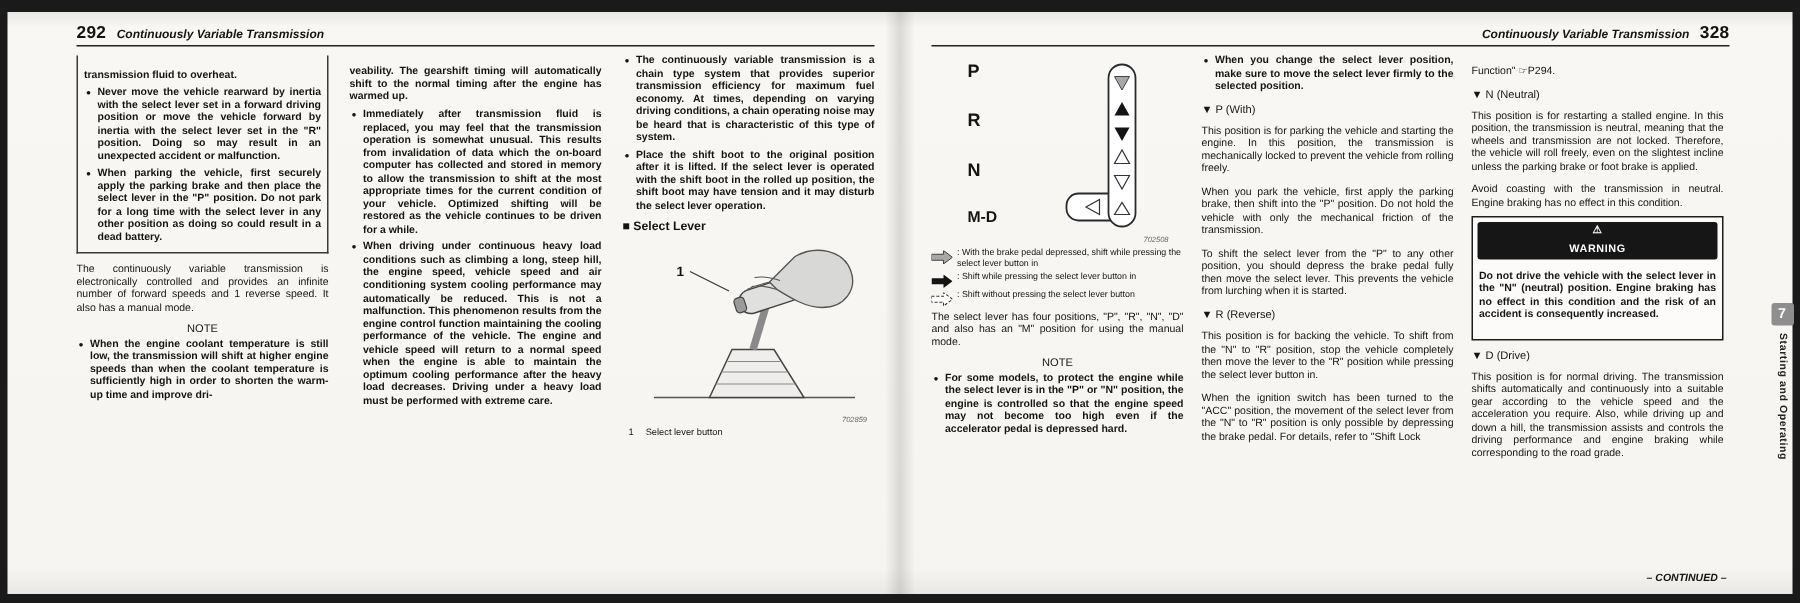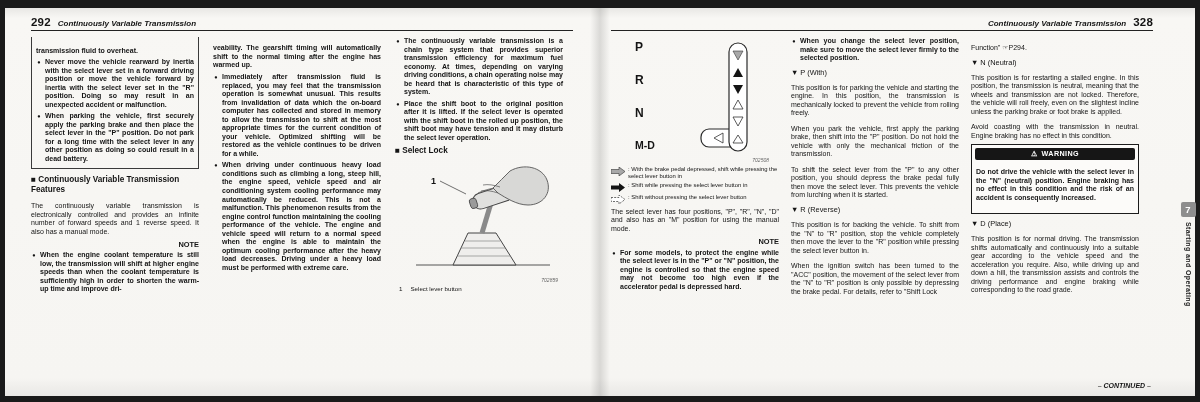--- a/index.html
+++ b/index.html
@@ -12,21 +12,21 @@
     position:absolute; top:8px; left:5px; width:1190px; height:388px;
     background:linear-gradient(180deg,#e8e7e4 0,#f8f7f4 10px,#f6f5f2 370px,#e9e8e5 388px);
     display:flex;
   }
   .spread::after {
     content:""; position:absolute; left:50%; top:0; bottom:0; width:20px;
     transform:translateX(-50%); pointer-events:none;
     background:linear-gradient(90deg, rgba(0,0,0,0), rgba(0,0,0,.12), rgba(0,0,0,0));
   }
   .page { width:595px; position:relative; }
-  .page.left  { padding:8px 18px 6px 26px; }
+  .page.left  { padding:8px 18px 6px 26px;margin-left:20px; }
   .page.right { padding:8px 42px 6px 20px; }
 
   .pghead { display:flex; align-items:baseline; gap:7px; border-bottom:1.1px solid #222; padding-bottom:2px; }
   .pghead.rt { justify-content:flex-end; }
   .pgnum   { font-size:11.5px; font-weight:bold; letter-spacing:.2px; }
   .pgtitle { font-size:8px; font-style:italic; font-weight:bold;text-align:center; }
 
   .cols { display:flex; margin-top:6px; }
   .page.left  .cols { gap:14px; }
   .page.right .cols { gap:12px; }
@@ -35,27 +35,27 @@
   .para { margin-bottom:3.5px; }
   .b { font-weight:bold; }
   .bullet { display:flex; gap:3px; margin-bottom:3px; }
   .bm { flex:0 0 6px; font-size:5.5px; line-height:8.5px; text-align:center; }
   .bullet p { flex:1; margin:0; }
 
   .caution-box { border:1px solid #3a3a3a; border-top:none; padding:3px 4px 2px; margin-bottom:6px; }
   .caution-box .cont { margin-bottom:2.5px; }
 
   .h2   { font-size:8.2px; font-weight:bold; line-height:1.2; margin:4px 0 3px; text-align:left; }
-  .note { font-size:7.4px; font-weight:bold; margin:3px 0 2.5px; text-align:right; }
+  .note { font-size:7.4px; font-weight:normal; margin:3px 0 2.5px; text-align:center; }
   .vh   { font-size:7.4px; font-weight:normal; margin:5px 0 2.5px; text-align:left; }
 
   .warnbox { border:1.2px solid #1c1c1c; margin:4px 0 5px; background:#fcfbf9; }
   .warnhead { margin:3px; background:#161616; color:#fff; border-radius:2px;
     display:flex; justify-content:center; align-items:center; gap:4px;
-    font-size:7.2px; font-weight:bold; padding:1.5px 0; letter-spacing:.4px; }
+    font-size:7.2px; font-weight:bold; padding:1.5px 0; letter-spacing:.4px;flex-direction:column; }
   .warnhead .wicon { font-size:7px; }
   .warntext { padding:1px 4px 4px; font-weight:bold; }
 
   
   .gatefig { position:relative; width:152px; height:124px; margin:2px auto 3px; }
   .gateletters { position:absolute; left:16px; top:2px; height:110px;
     display:flex; flex-direction:column; justify-content:space-between;
     font-weight:bold; font-size:12px; line-height:1; text-align:left; }
   .gateletters .md { font-size:10.5px; }
   .gatesvg { position:absolute; left:64px; top:0; }
@@ -94,21 +94,20 @@
           <p class="b cont">transmission fluid to overheat.</p>
           <div class="bullet">
             <span class="bm">●</span>
             <p class="b">Never move the vehicle rearward by inertia with the select lever set in a forward driving position or move the vehicle forward by inertia with the select lever set in the "R" position. Doing so may result in an unexpected accident or malfunction.</p>
           </div>
           <div class="bullet">
             <span class="bm">●</span>
             <p class="b">When parking the vehicle, first securely apply the parking brake and then place the select lever in the "P" position. Do not park for a long time with the select lever in any other position as doing so could result in a dead battery.</p>
           </div>
         </div>
-        <h2 class="h2">■ Continuously Variable Transmission Features</h2>
         <p class="para">The continuously variable transmission is electronically controlled and provides an infinite number of forward speeds and 1 reverse speed. It also has a manual mode.</p>
         <p class="note">NOTE</p>
         <div class="bullet">
           <span class="bm">●</span>
           <p class="b">When the engine coolant temperature is still low, the transmission will shift at higher engine speeds than when the coolant temperature is sufficiently high in order to shorten the warm-up time and improve dri-</p>
         </div>
       </div>
 
       <div class="col">
         <p class="para b">veability. The gearshift timing will automatically shift to the normal timing after the engine has warmed up.</p>
@@ -124,21 +123,21 @@
 
       <div class="col">
         <div class="bullet">
           <span class="bm">●</span>
           <p class="b">The continuously variable transmission is a chain type system that provides superior transmission efficiency for maximum fuel economy. At times, depending on varying driving conditions, a chain operating noise may be heard that is characteristic of this type of system.</p>
         </div>
         <div class="bullet">
           <span class="bm">●</span>
           <p class="b">Place the shift boot to the original position after it is lifted. If the select lever is operated with the shift boot in the rolled up position, the shift boot may have tension and it may disturb the select lever operation.</p>
         </div>
-        <h2 class="h2">■ Select Lock</h2>
+        <h2 class="h2">■ Select Lever</h2>
 
         <div class="leverfig">
           <svg width="162" height="118" viewBox="0 0 162 118">
             <line x1="18" y1="106" x2="152" y2="106" stroke="#555" stroke-width="1"></line>
             <path d="M55,106 L70,74 L98,74 L118,106 Z" fill="#efeeec" stroke="#444" stroke-width="1"></path>
             <path d="M59,97 L113,97 M63,89 L107,89 M67,82 L102,82" stroke="#888" stroke-width=".7" fill="none"></path>
             <line x1="84" y1="74" x2="93" y2="44" stroke="#8a8a8a" stroke-width="5"></line>
             <g transform="rotate(-18 95 38)">
               <rect x="74" y="30" width="42" height="16" rx="8" fill="#e0e0de" stroke="#444" stroke-width="1"></rect>
               <rect x="71" y="33" width="7" height="10" rx="2.5" fill="#9a9a9a" stroke="#444" stroke-width=".8"></rect>
@@ -241,21 +240,21 @@
         <p class="para">Avoid coasting with the transmission in neutral. Engine braking has no effect in this condition.</p>
 
         <div class="warnbox">
           <div class="warnhead">
             <span class="wicon">⚠</span>
             <span>WARNING</span>
           </div>
           <p class="warntext">Do not drive the vehicle with the select lever in the "N" (neutral) position. Engine braking has no effect in this condition and the risk of an accident is consequently increased.</p>
         </div>
 
-        <p class="vh">▼ D (Place)</p>
+        <p class="vh">▼ D (Drive)</p>
         <p class="para">This position is for normal driving. The transmission shifts automatically and continuously into a suitable gear according to the vehicle speed and the acceleration you require. Also, while driving up and down a hill, the transmission assists and controls the driving performance and engine braking while corresponding to the road grade.</p>
       </div>
     </div>
 
     <div class="continued">– CONTINUED –</div>
   </div>
 </div>
 
 <div class="sidetab">
   <div class="tabnum">7</div>

